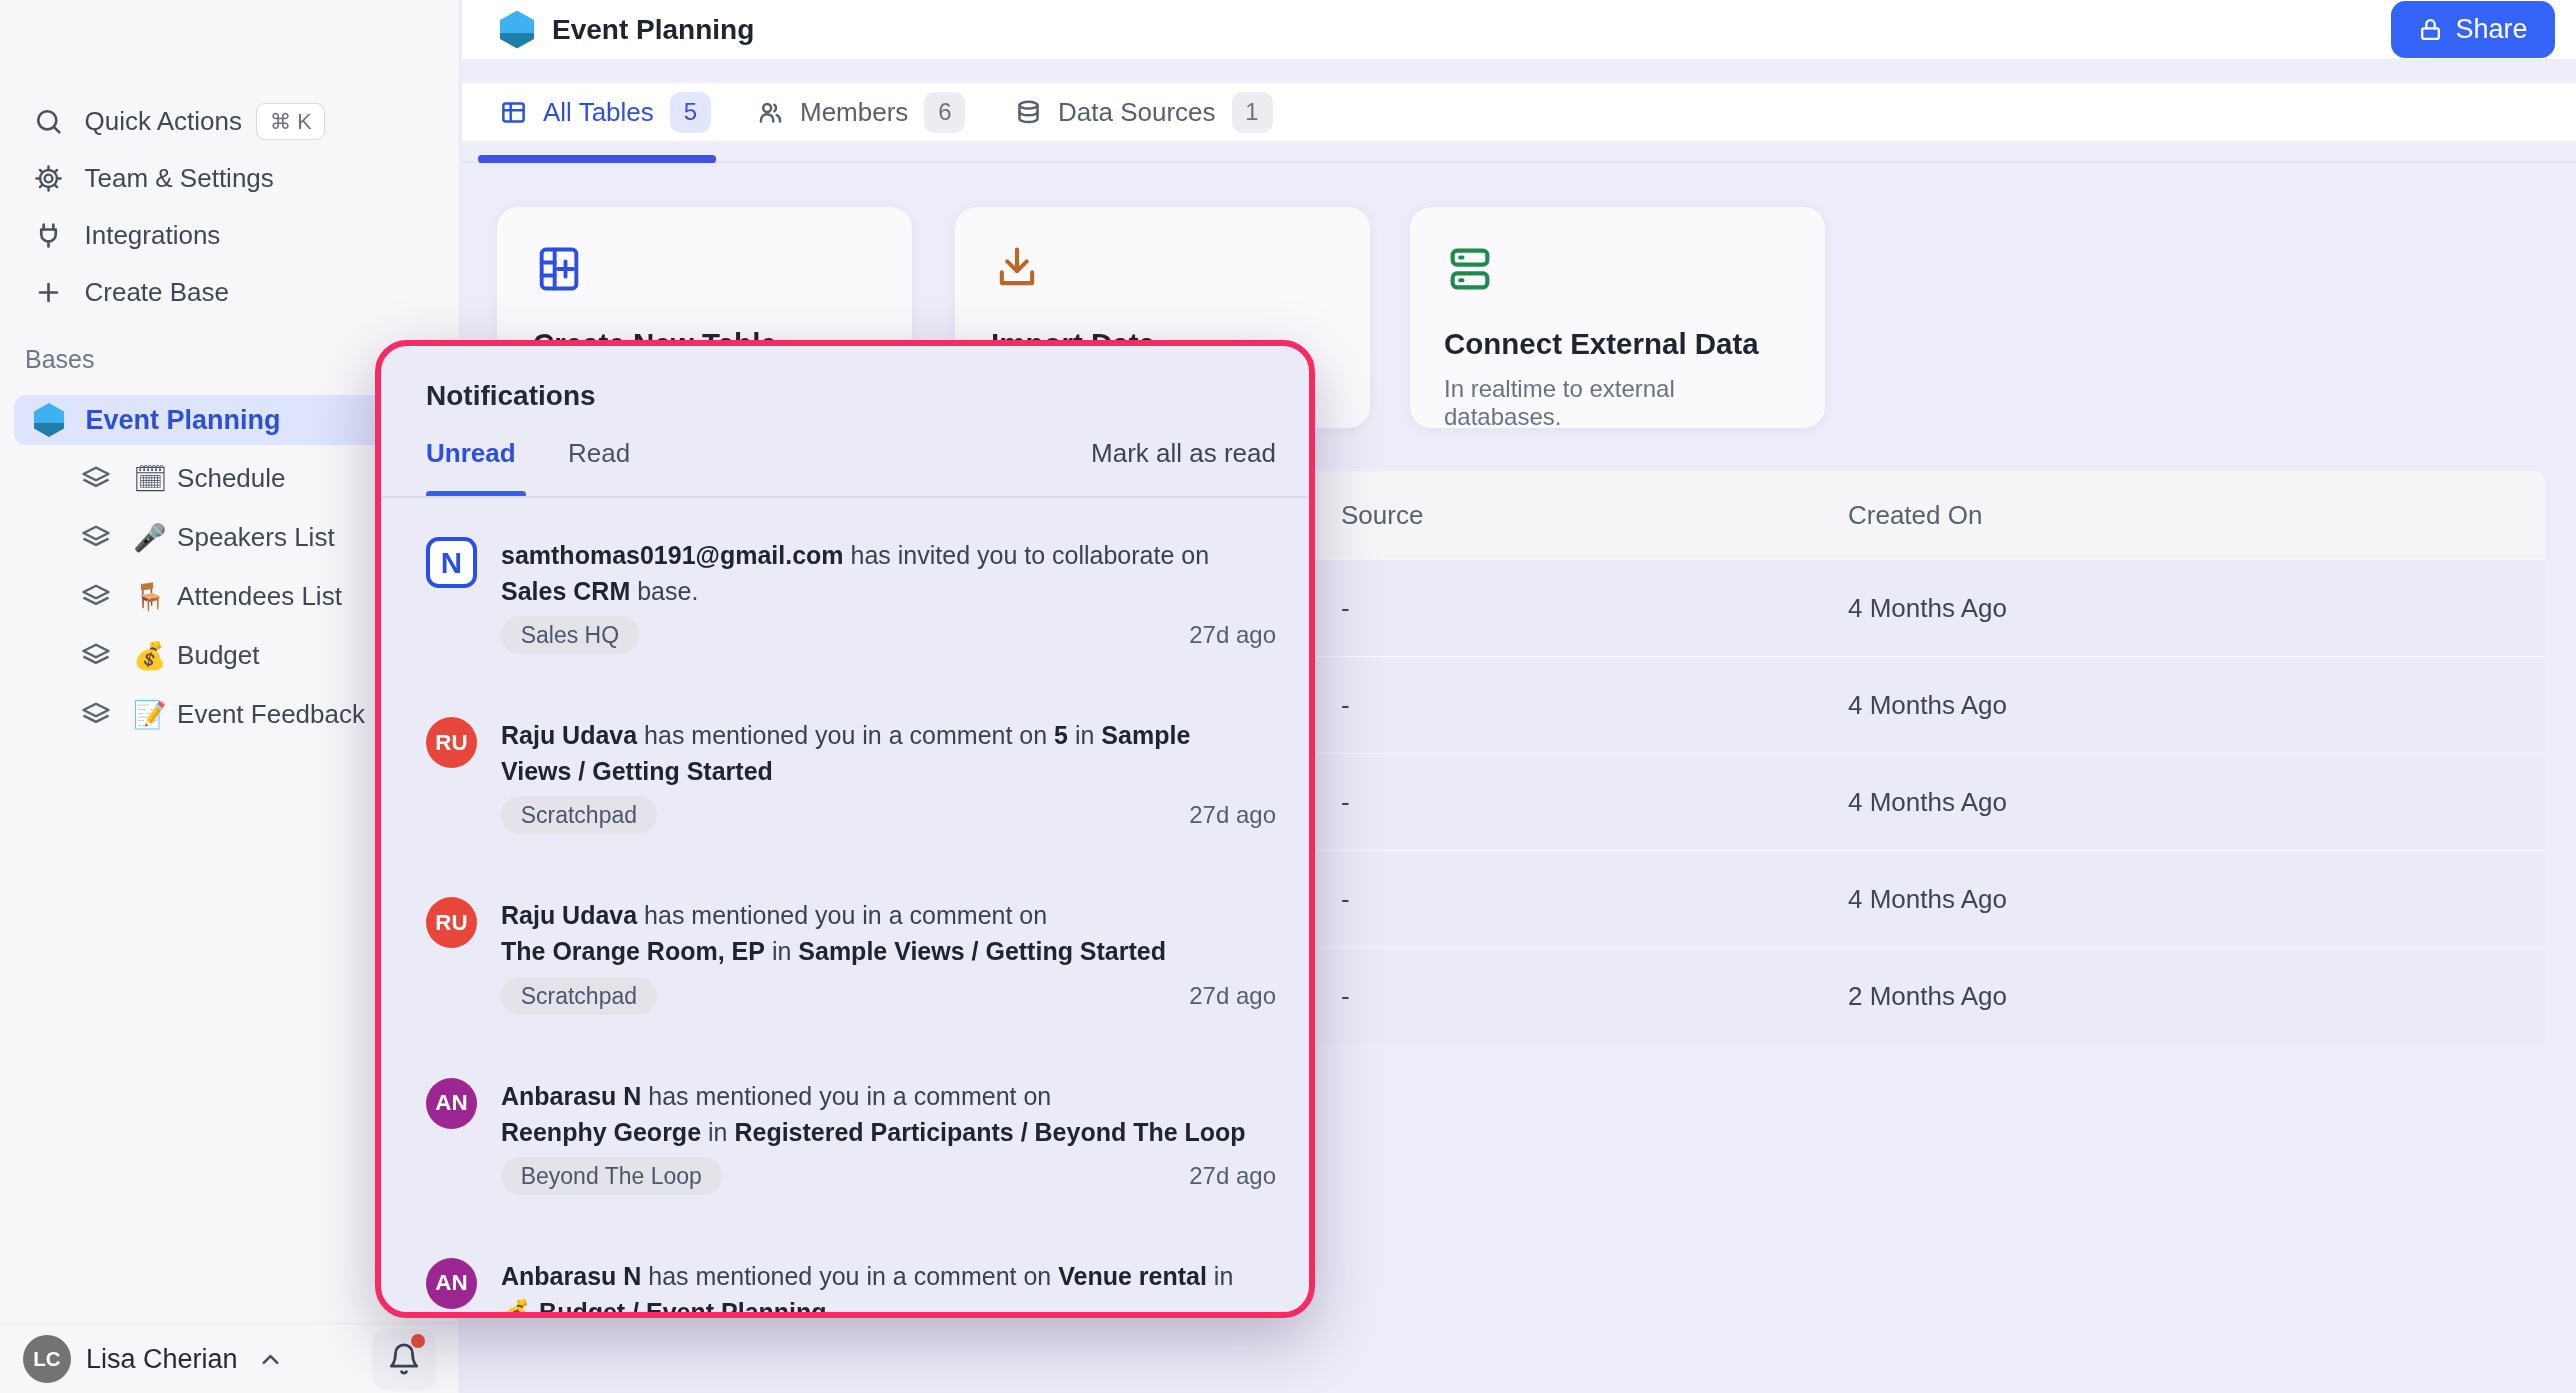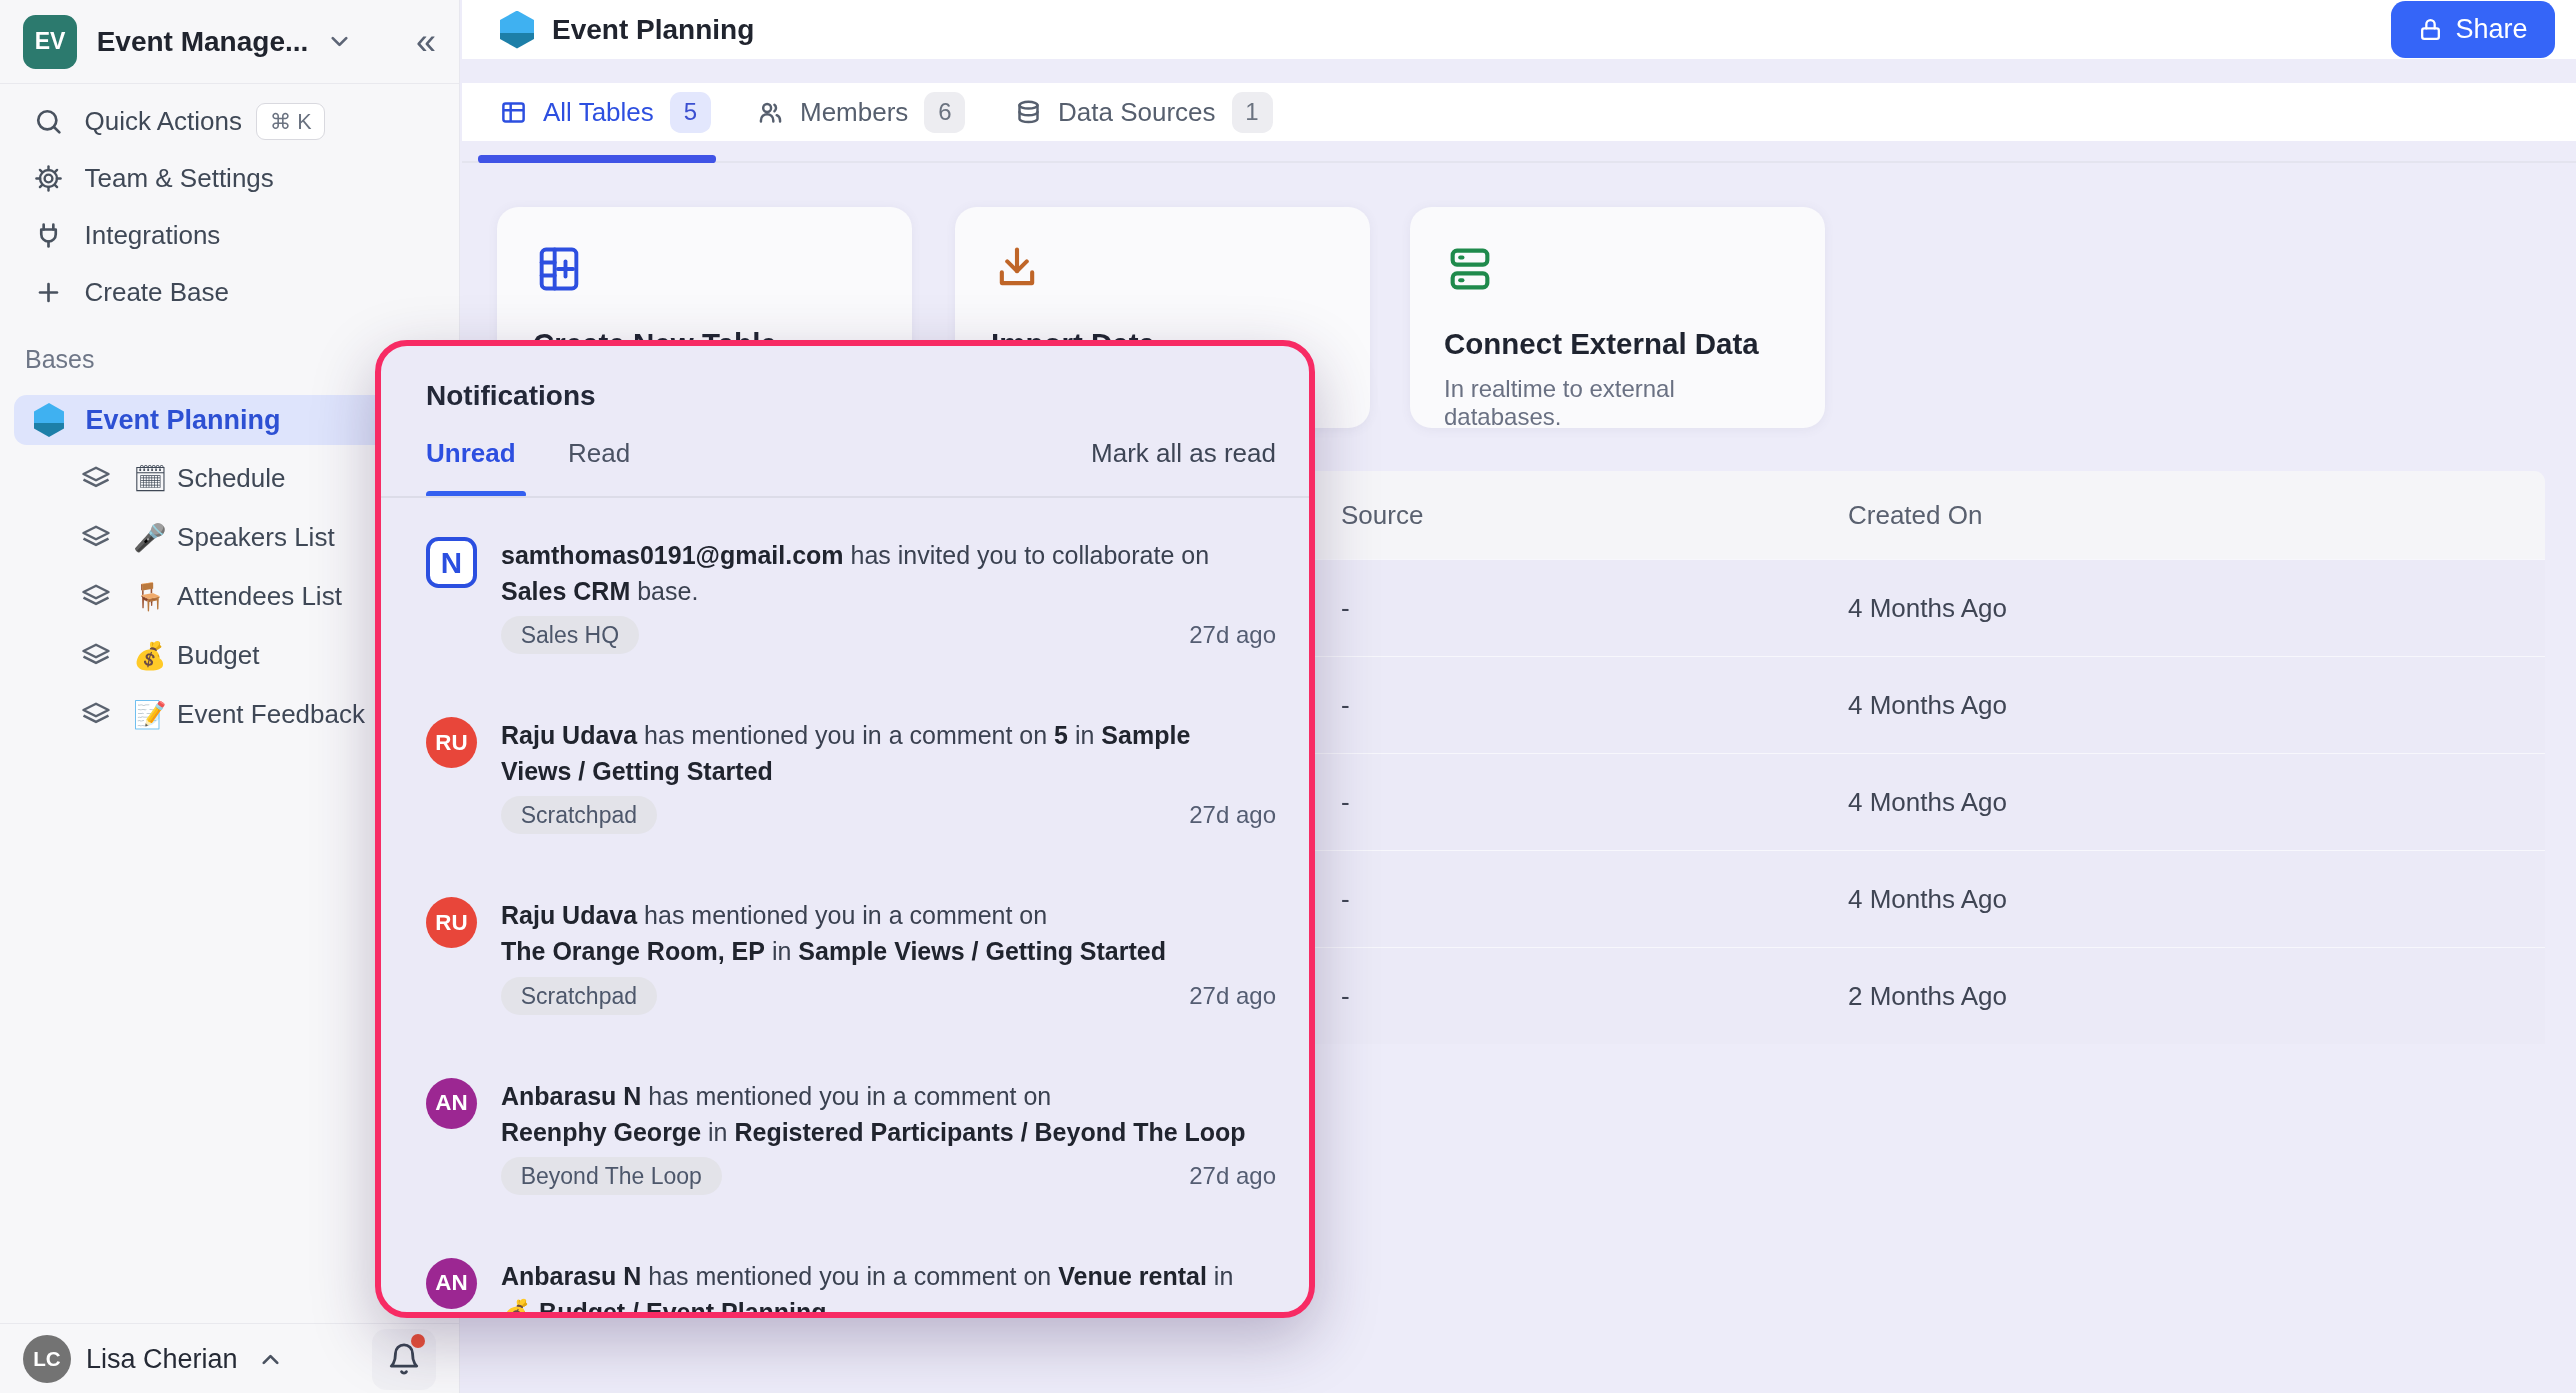--- a/index.html
+++ b/index.html
@@ -82,30 +82,20 @@
   .n-text { font-size:25px; line-height:36px; color:#3a4150; max-width:762px; }
   .nb { font-weight:700; color:#20242e; }
   .n-foot { display:flex; align-items:center; justify-content:space-between; margin-top:7.2px; }
   .n-tag { background:#e3e3e9; color:#4d576b; font-size:23px; height:38px; line-height:38px; border-radius:19px; padding:0 19.7px; }
   .n-time { color:#545d72; font-size:24px; }
 </style>
 </head>
 <body>
 
 <div class="sidebar">
-  <div class="ws-header">
-    <div class="ws-badge">EV</div>
-    <div class="ws-name">Event Manage...</div>
-    <span class="ws-chevron">
-      <svg width="27" height="27" viewBox="0 0 24 24" fill="none" stroke="currentColor" stroke-width="2.4" stroke-linecap="round" stroke-linejoin="round">
-          <polyline points="6 9 12 15 18 9"></polyline>
-        </svg>
-    </span>
-    <span class="collapse">«</span>
-  </div>
 
   <div class="nav">
     <div class="nav-item">
       <svg width="29" height="29" viewBox="0 0 24 24" fill="none" stroke="currentColor" stroke-width="2.2" stroke-linecap="round">
           <circle cx="11" cy="11" r="7.5"></circle>
           <line x1="21" y1="21" x2="16.5" y2="16.5"></line>
         </svg>
       <span>Quick Actions</span>
       <span class="kbd">⌘ K</span>
     </div>

